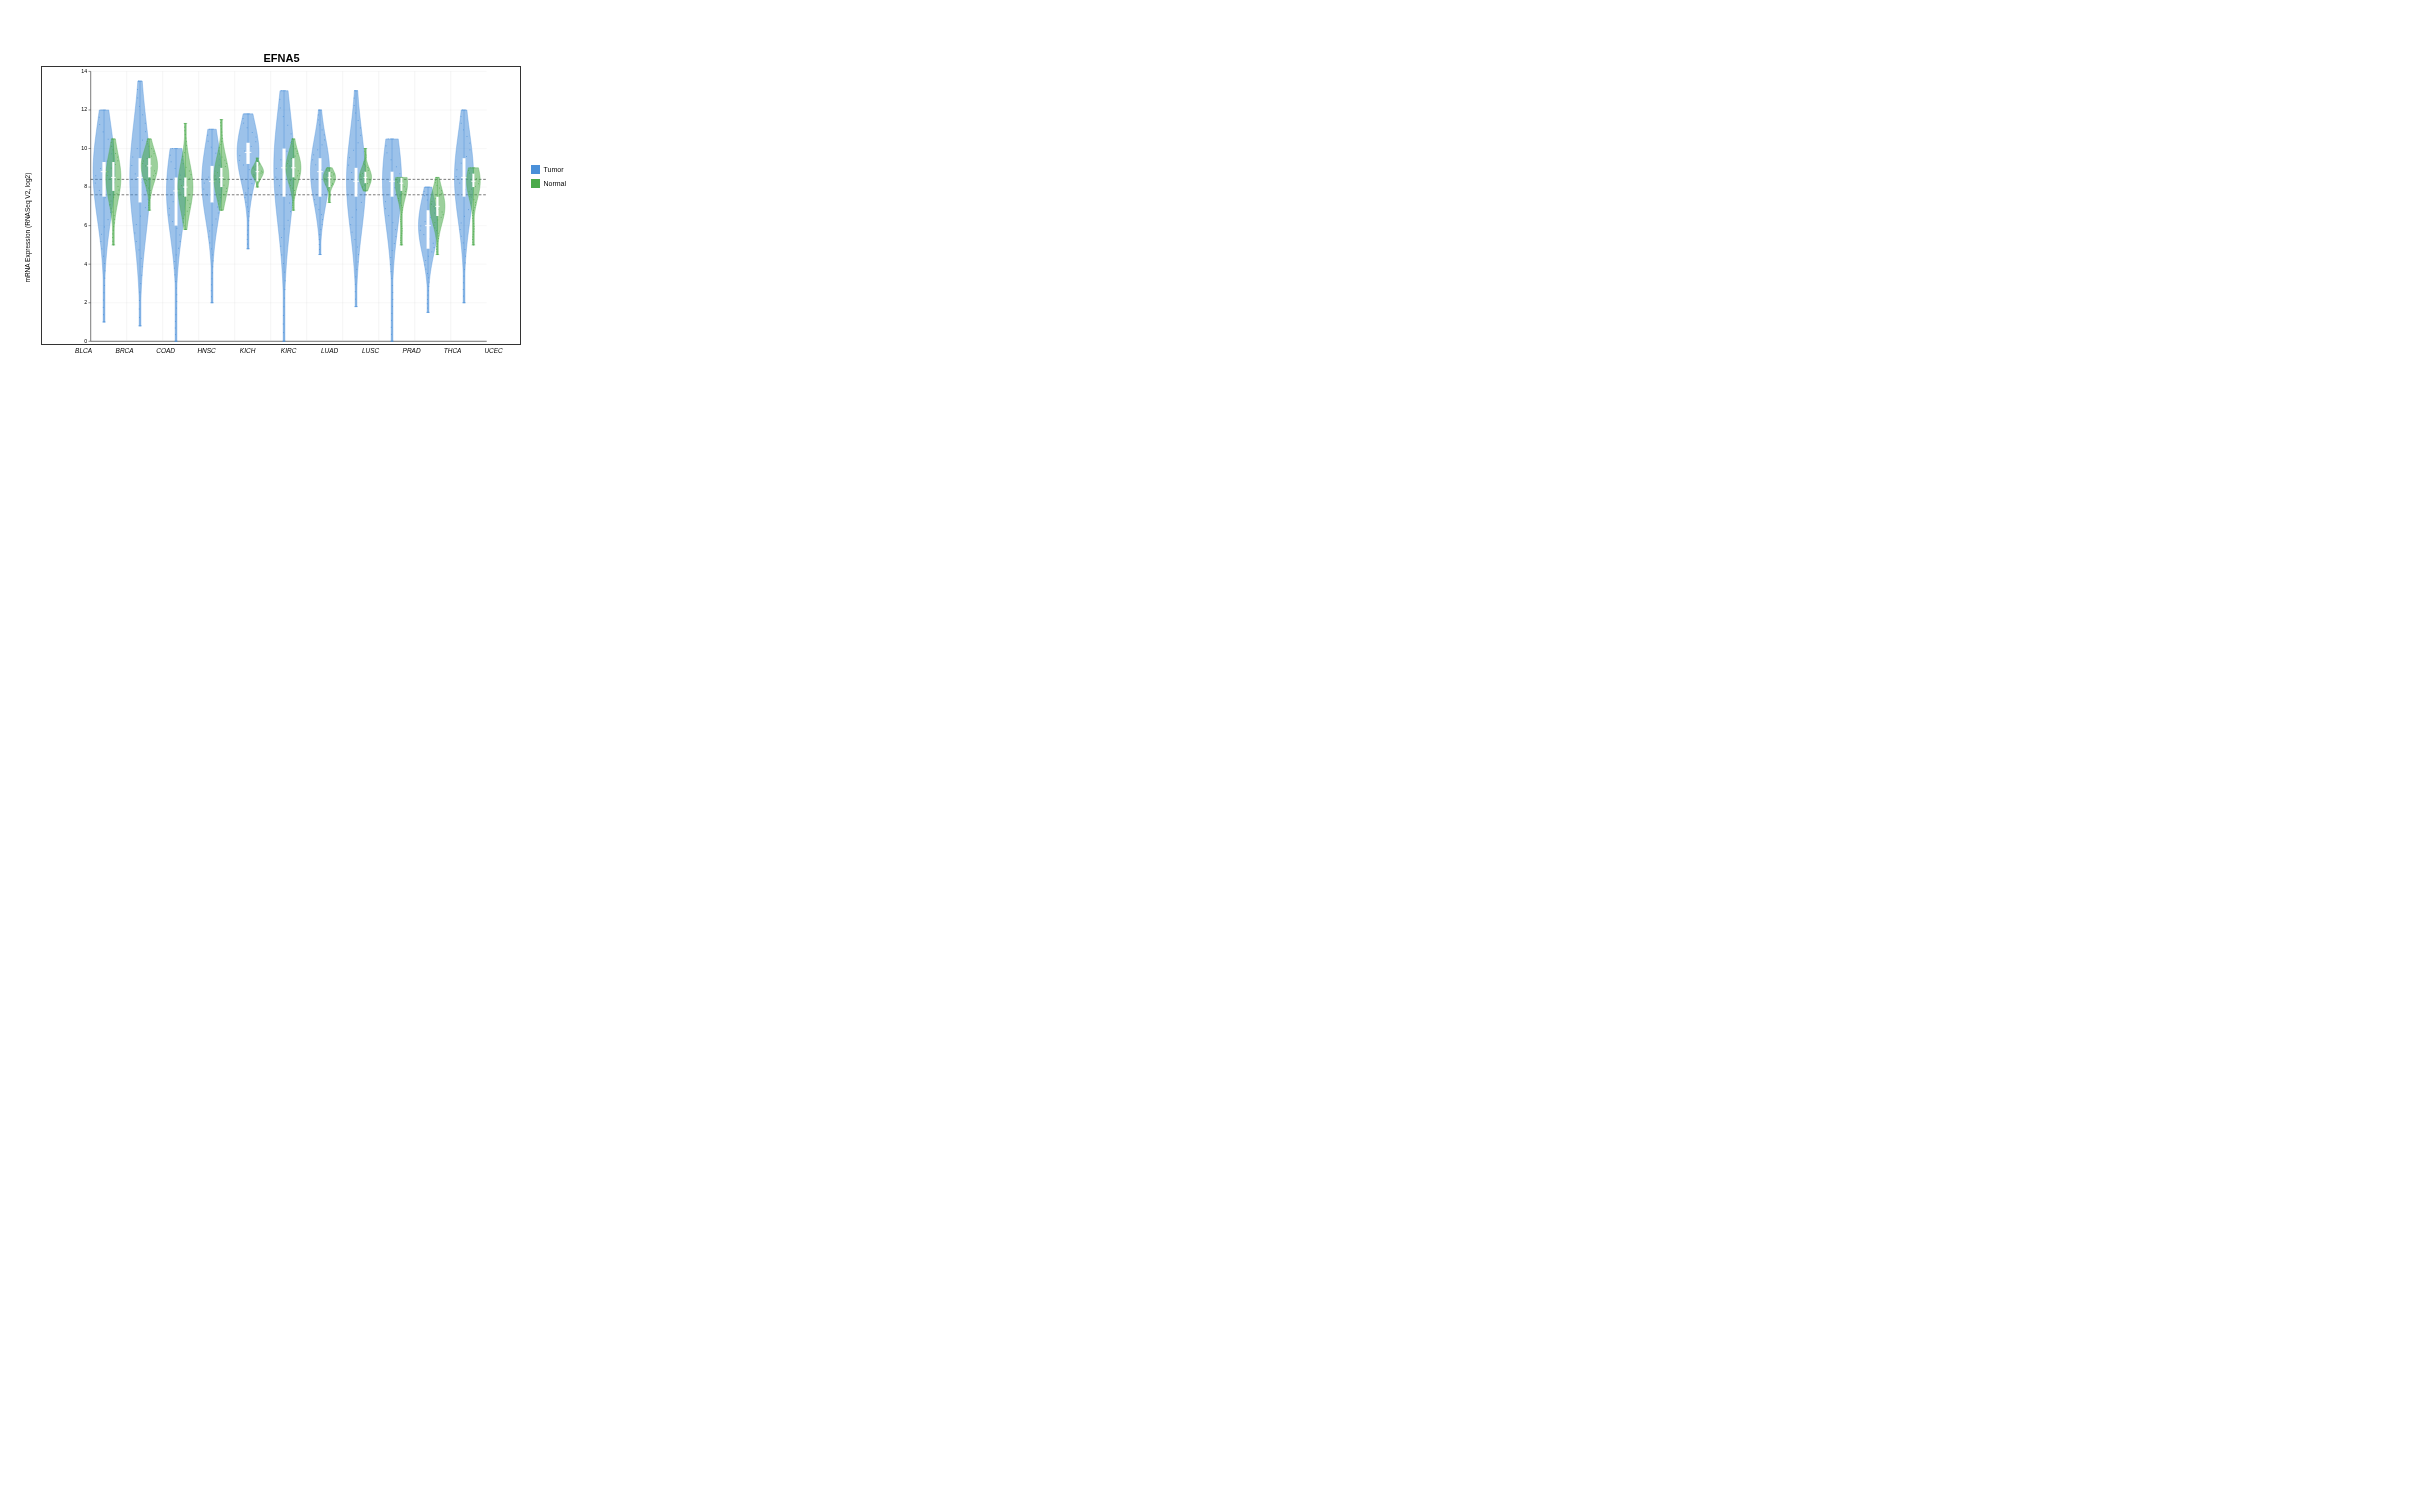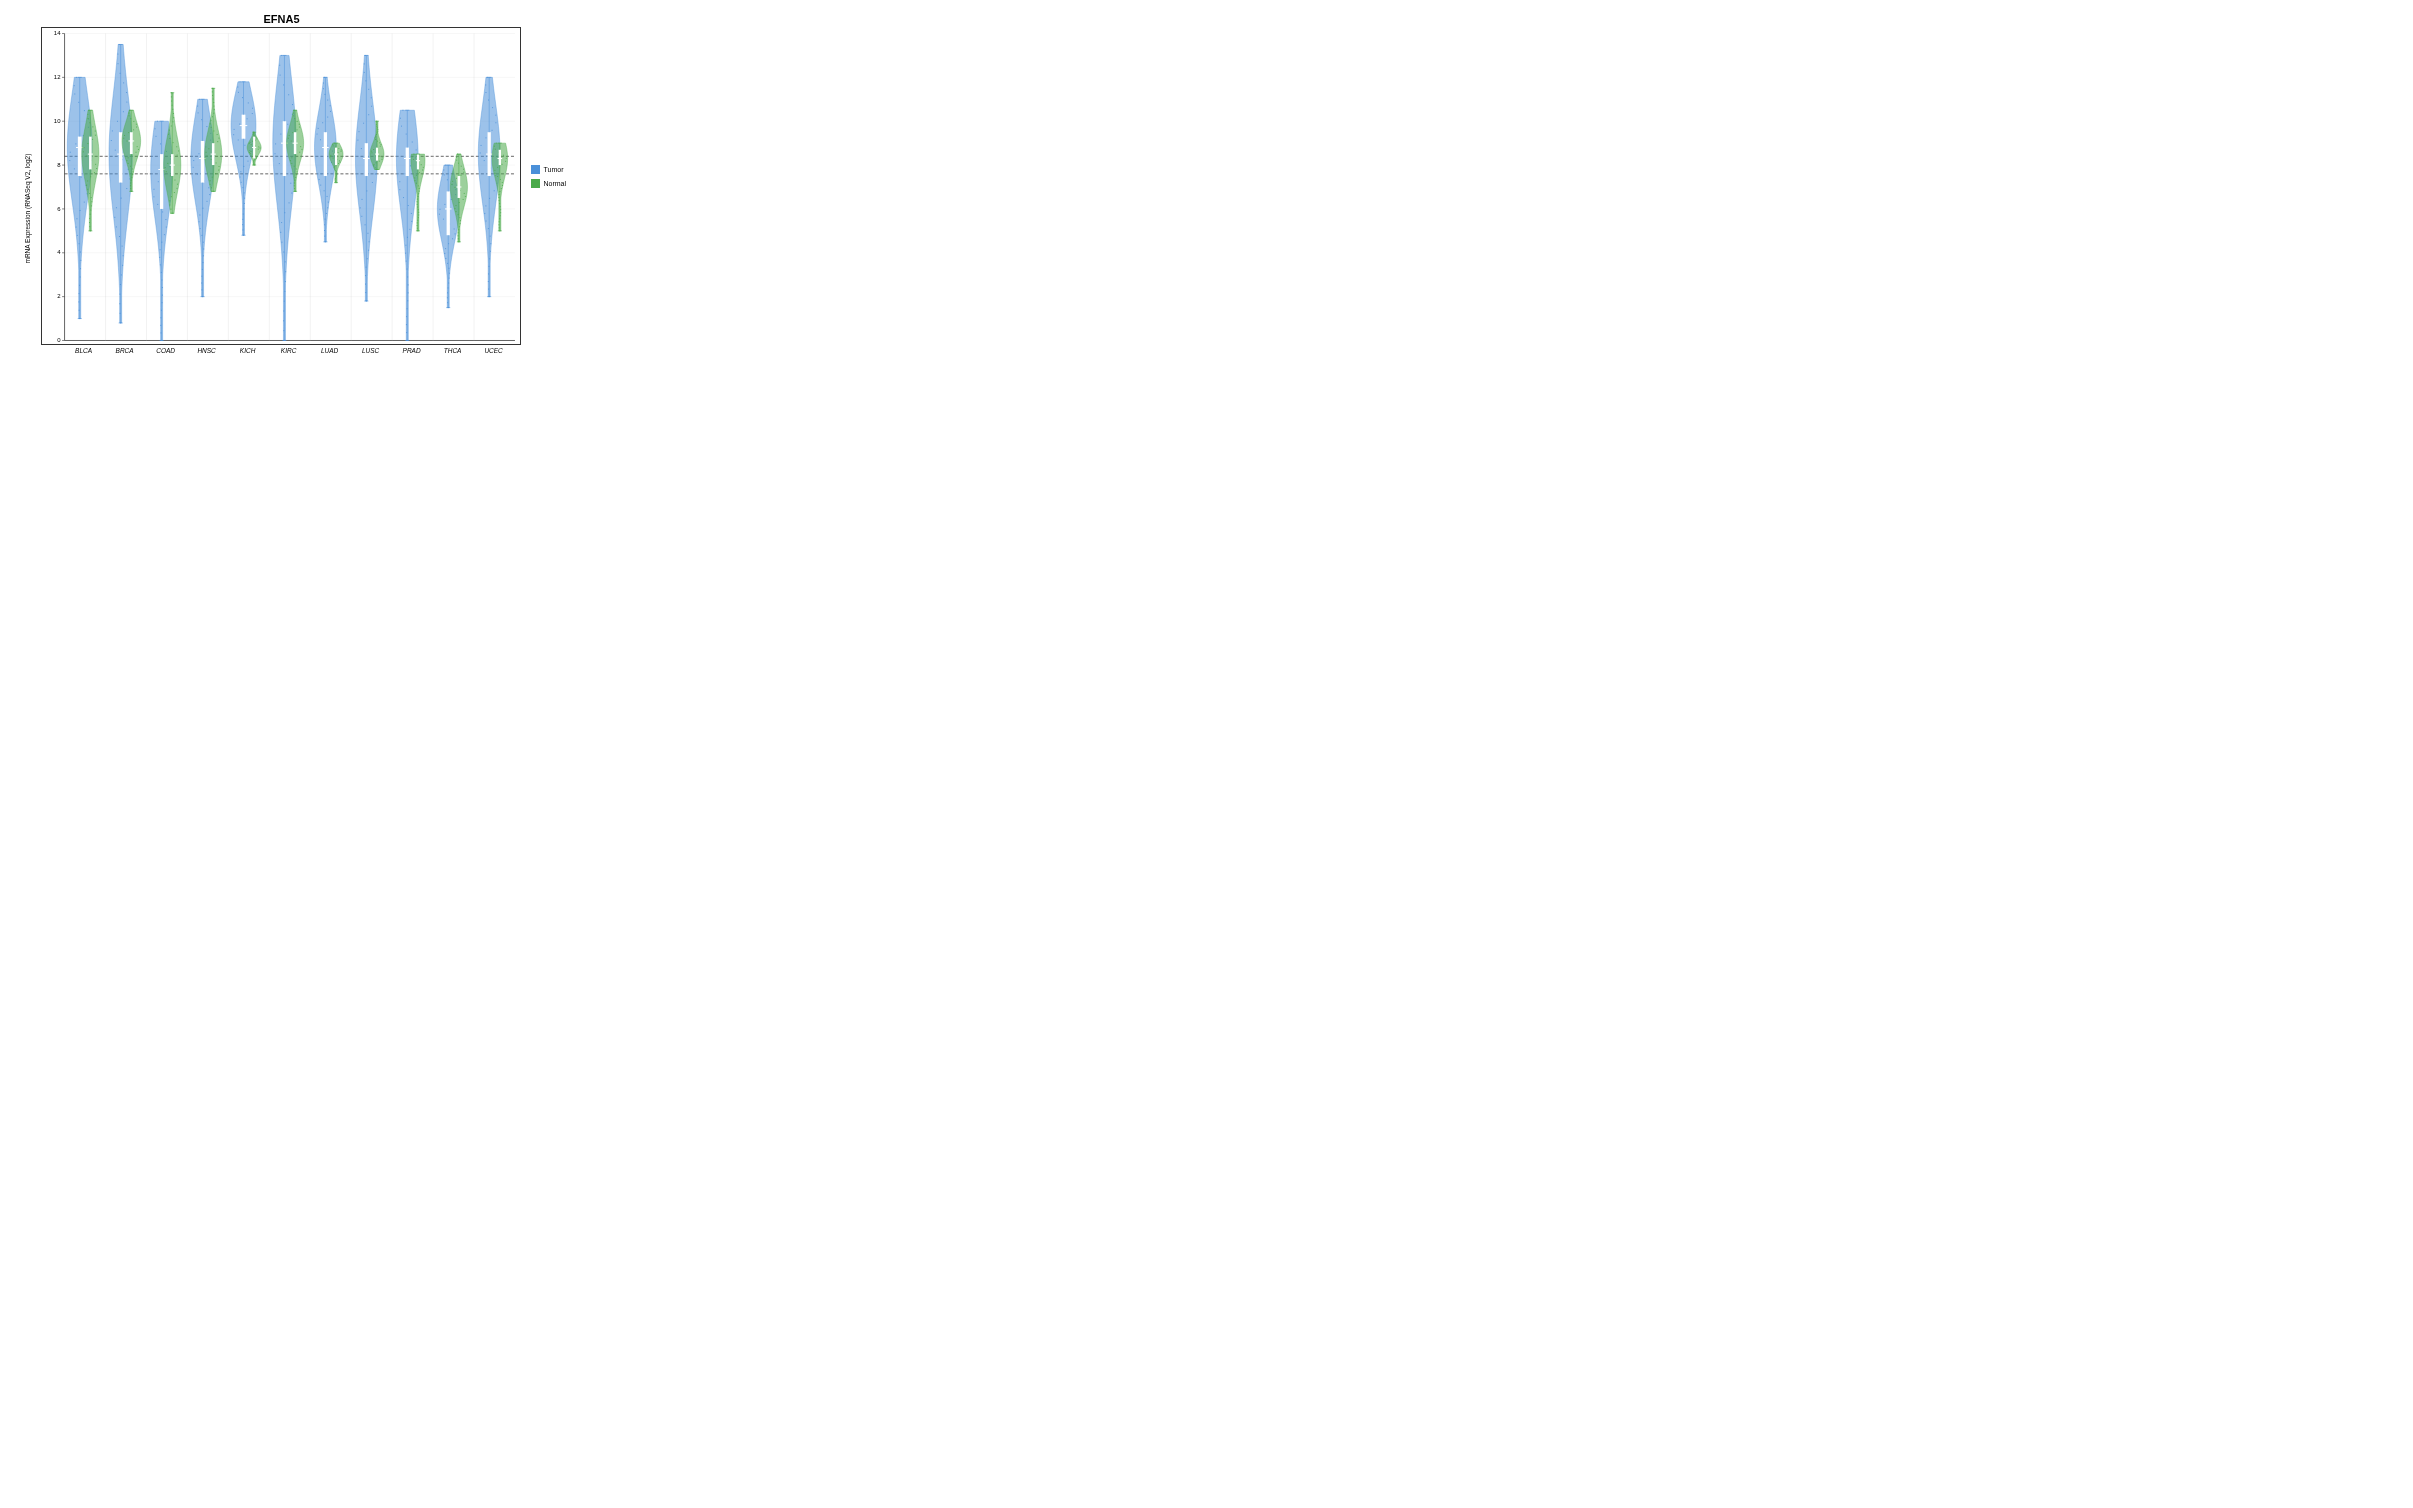--- a/index.html
+++ b/index.html
@@ -17,20 +17,21 @@
       height: 362px;
       position: relative;
       display: flex;
       flex-direction: row;
     }
     .chart-area {
       flex: 1;
       display: flex;
       flex-direction: column;
       position: relative;
+      margin-top: 39px;
     }
     .chart-title {
       text-align: center;
       font-size: 11px;
       font-weight: bold;
       padding: 5px 0 2.5px 30px;
     }
     .chart-inner {
       display: flex;
       flex-direction: row;

